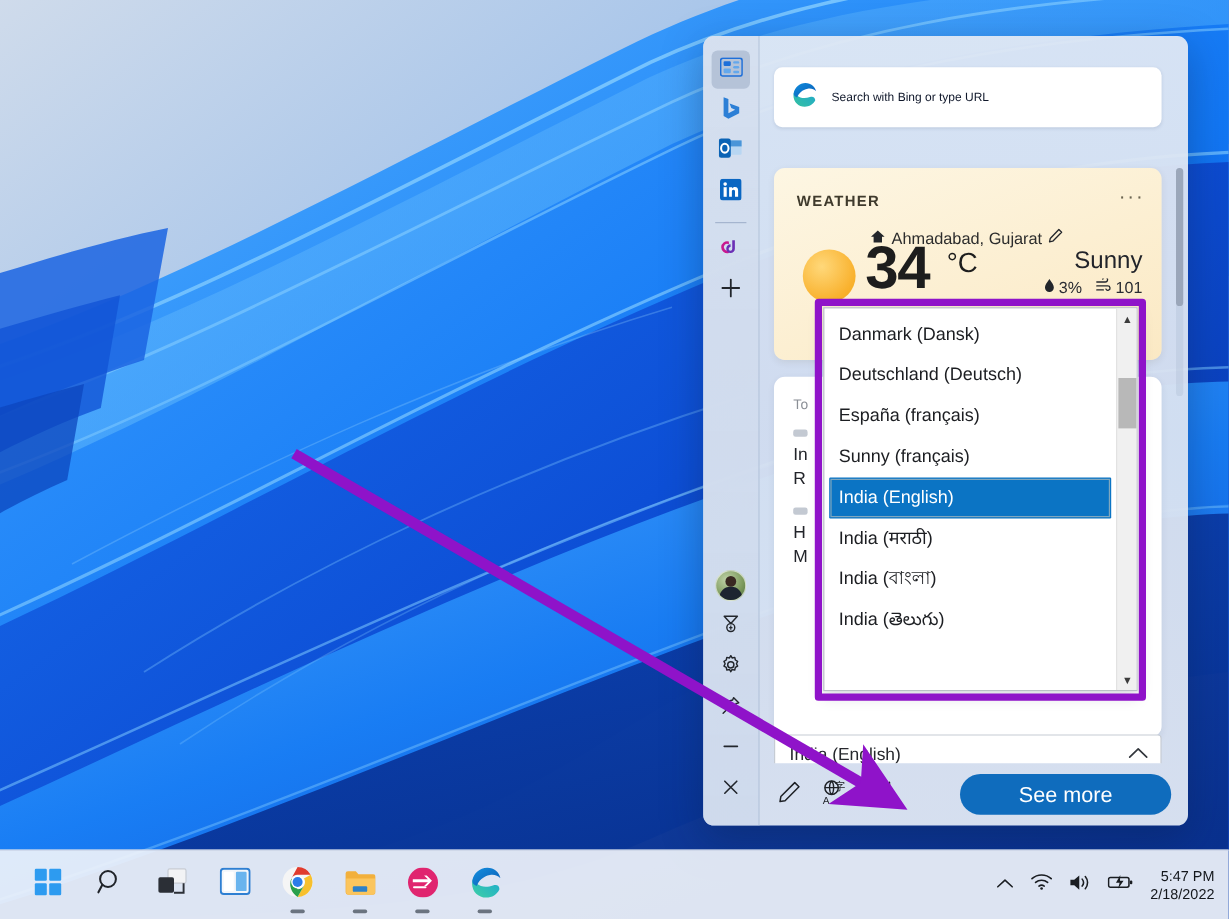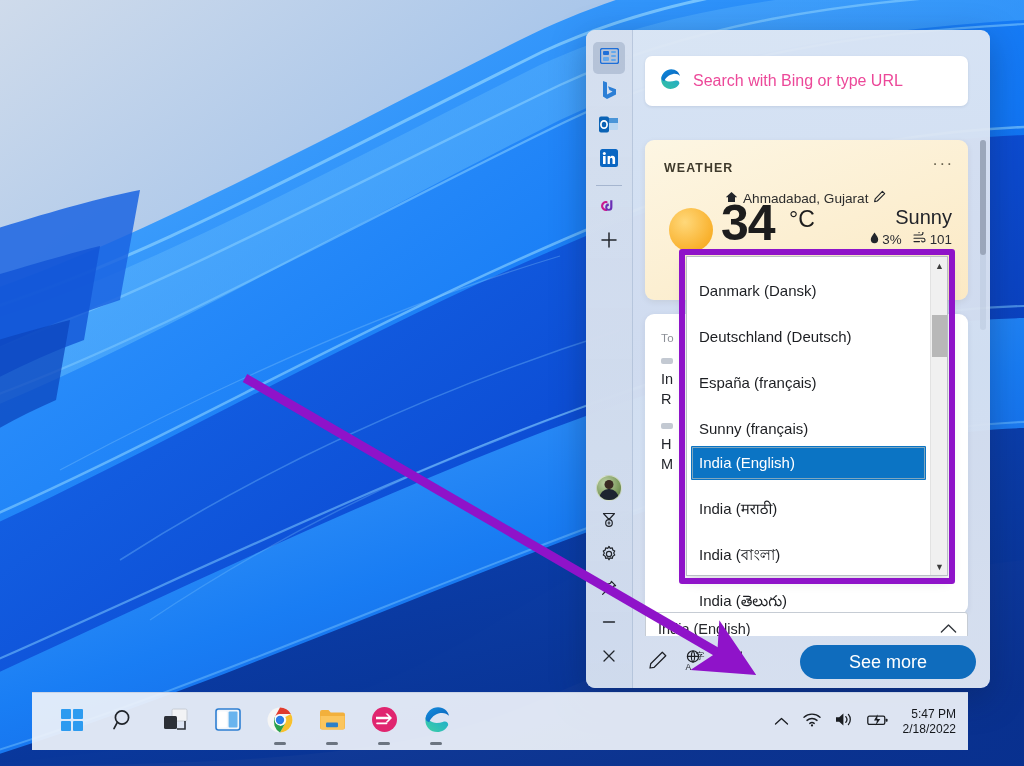--- a/index.html
+++ b/index.html
@@ -74,21 +74,21 @@
 
   
   #search-box {
     position: absolute; left: 12px; top: 26px;
     width: 323px; height: 50px;
     background: #ffffff; border-radius: 7px;
     display: flex; align-items: center; padding-left: 14px;
     box-shadow: 0 1px 3px rgba(20,40,80,0.1);
   }
   #search-placeholder {
-    margin-left: 12px; color: #ec4899; font-size: 16px;
+    margin-left: 12px; color: #0f172a; font-size: 10px;
   }
 
   
   #weather-card {
     position: absolute; left: 12px; top: 110px;
     width: 323px; height: 160px;
     border-radius: 9px;
     background: linear-gradient(160deg, #fdf6e3 0%, #fcefd2 55%, #fbe9c4 100%);
     box-shadow: 0 2px 6px rgba(60,50,10,0.08);
     overflow: hidden;
@@ -186,21 +186,21 @@
     width: 262px; height: 320px;
     background: #ffffff;
     border: 1px solid #b9bec6;
     display: flex; z-index: 40;
     box-shadow: 0 4px 12px rgba(20,30,60,0.18);
   }
   #dd-list { flex: 1 1 auto; padding: 5px 0 0 0; }
   .dd-item {
     height: 34px; line-height: 34px;
     padding: 0 10px 0 12px;
-    font-size: 15px; color: #1c1e22; white-space: nowrap; overflow: hidden; margin-top: 12px;
+    font-size: 15px; color: #1c1e22; white-space: nowrap; overflow: hidden;
   }
   .dd-item.selected {
     background: #0b74c4; color: #ffffff;
     outline: 1px solid #7fa7bf; outline-offset: -2px;
     margin: 0 4px; border-radius: 1px;
     padding-left: 8px;
   }
   #dd-scroll {
     flex: 0 0 17px; background: #f0f0f0;
     border-left: 1px solid #e2e2e2;
@@ -225,24 +225,24 @@
     border: 6px solid #8f13c9;
     border-radius: 3px; z-index: 60;
     pointer-events: none;
   }
 
   
   #arrow-overlay { position: absolute; left: 0; top: 0; width: 1024px; height: 766px; z-index: 70; pointer-events: none; }
 
   
   #taskbar {
-    position: absolute; left: 0; bottom: 16px; width: 936px; height: 58px;
+    position: absolute; left: 0; bottom: 0; width: 1024px; height: 58px;
     background: rgba(238,242,250,0.93);
     border-top: 1px solid rgba(200,210,228,0.9);
-    display: flex; align-items: center; z-index: 80; margin-left: 32px;
+    display: flex; align-items: center; z-index: 80;
   }
   #taskbar-center {
     position: absolute; left: 20px; display: flex; align-items: center; gap: 12px;
   }
   .tb-app {
     width: 40px; height: 40px; display: flex; align-items: center; justify-content: center;
     position: relative; border-radius: 5px;
   }
   .tb-app.running::after {
     content: ""; position: absolute; bottom: -3px; left: 50%; transform: translateX(-50%);

